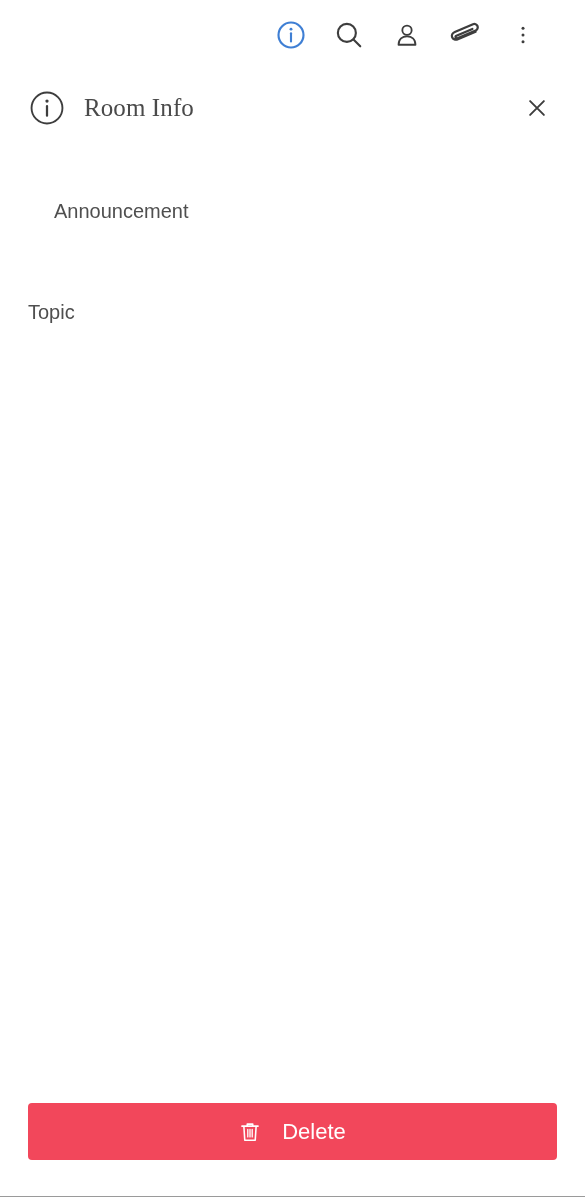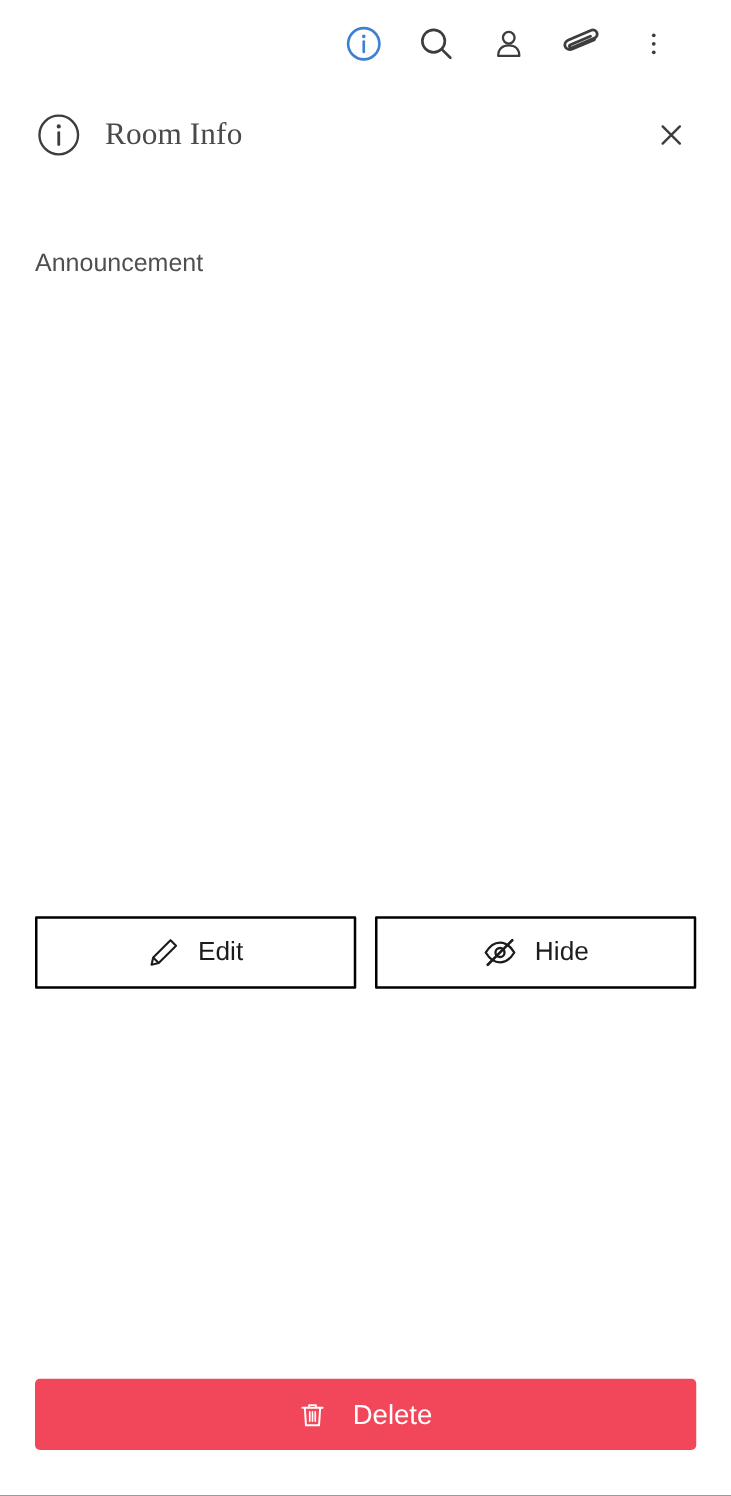--- a/index.html
+++ b/index.html
@@ -235,51 +235,31 @@
     <span class="rh-close">
       <svg width="22" height="22" viewBox="0 0 24 24">
         <path d="M4.5 4.5 L19.5 19.5 M19.5 4.5 L4.5 19.5" stroke="#3d3d3d" stroke-width="2.1" stroke-linecap="round" fill="none"></path>
       </svg>
     </span>
   </div>
 
   <div class="fields">
     <div class="spacer-top"></div>
 
-    <div class="field" style="padding-top:0;">
+    <div class="field" style="padding-top:0;margin-left:26px;">
       <div class="field-label">Announcement</div>
       <div class="field-value"></div>
     </div>
 
-  </div>
-
-  <div class="actions">
-
-    <button class="act-btn">
-      <span>
-        <svg width="26" height="26" viewBox="0 0 24 24">
-          <path d="M17.0 2.9 L21.1 7.0 L8.3 19.8 L3.0 21.0 L4.2 15.7 Z" stroke="#1c1c1c" stroke-width="1.55" fill="none" stroke-linejoin="round"></path>
-          <path d="M4.2 15.7 L8.3 19.8" stroke="#1c1c1c" stroke-width="1.55" fill="none"></path>
-        </svg>
-      </span>
-      <span class="lbl">Edit</span>
-    </button>
-
-    <button class="act-btn">
-      <span>
-        <svg width="28" height="28" viewBox="0 0 24 24">
-          <path d="M2.2 12 C5.0 7.4 8.4 5.2 12 5.2 C15.6 5.2 19.0 7.4 21.8 12 C19.0 16.6 15.6 18.8 12 18.8 C8.4 18.8 5.0 16.6 2.2 12 Z" stroke="#1c1c1c" stroke-width="1.6" fill="none" stroke-linejoin="round"></path>
-          <circle cx="12" cy="12" r="3.1" stroke="#1c1c1c" stroke-width="1.6" fill="none"></circle>
-          <path d="M3.6 20.4 L20.4 3.6" stroke="#1c1c1c" stroke-width="1.8" fill="none" stroke-linecap="round"></path>
-        </svg>
-      </span>
-      <span class="lbl">Hide</span>
-    </button>
-
-  </div>
+    <div class="field" style="padding-top:48px;">
+      <div class="field-label">Topic</div>
+      <div class="field-value"></div>
+    </div>
+  </div>
+
 
   <div class="delete-wrap">
     <button class="delete-btn" style="background:#F2475B;">
       <span>
         <svg width="22" height="22" viewBox="0 0 24 24">
           <path d="M3.2 5.6 L20.8 5.6" stroke="#ffffff" stroke-width="1.7" stroke-linecap="round" fill="none"></path>
           <path d="M9.0 5.6 L9.0 3.4 L15.0 3.4 L15.0 5.6" stroke="#ffffff" stroke-width="1.7" fill="none" stroke-linejoin="round"></path>
           <path d="M5.3 5.6 L6.3 21.0 L17.7 21.0 L18.7 5.6" stroke="#ffffff" stroke-width="1.7" fill="none" stroke-linejoin="round"></path>
           <path d="M9.6 9.2 L9.6 17.4 M12 9.2 L12 17.4 M14.4 9.2 L14.4 17.4" stroke="#ffffff" stroke-width="1.45" stroke-linecap="round" fill="none"></path>
         </svg>

